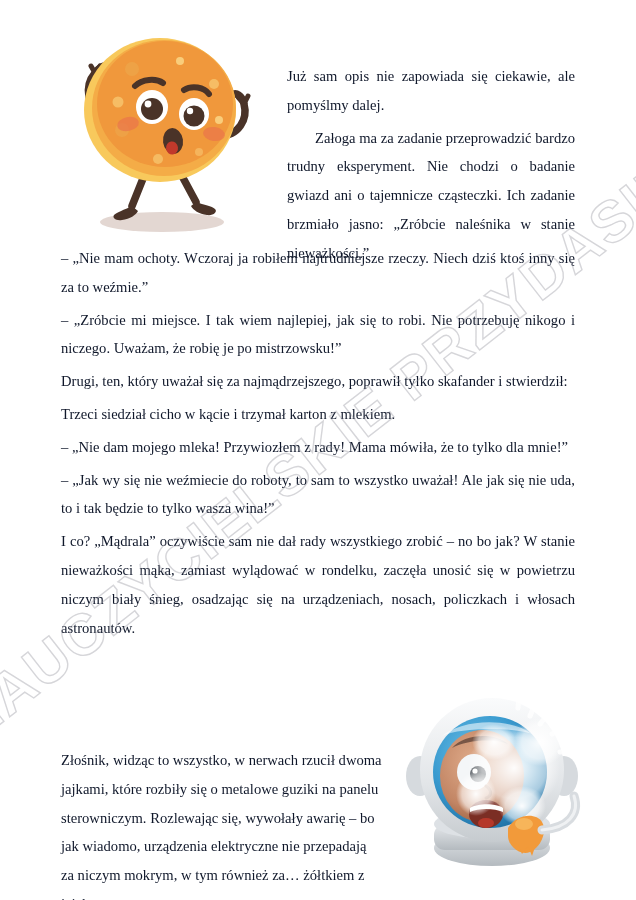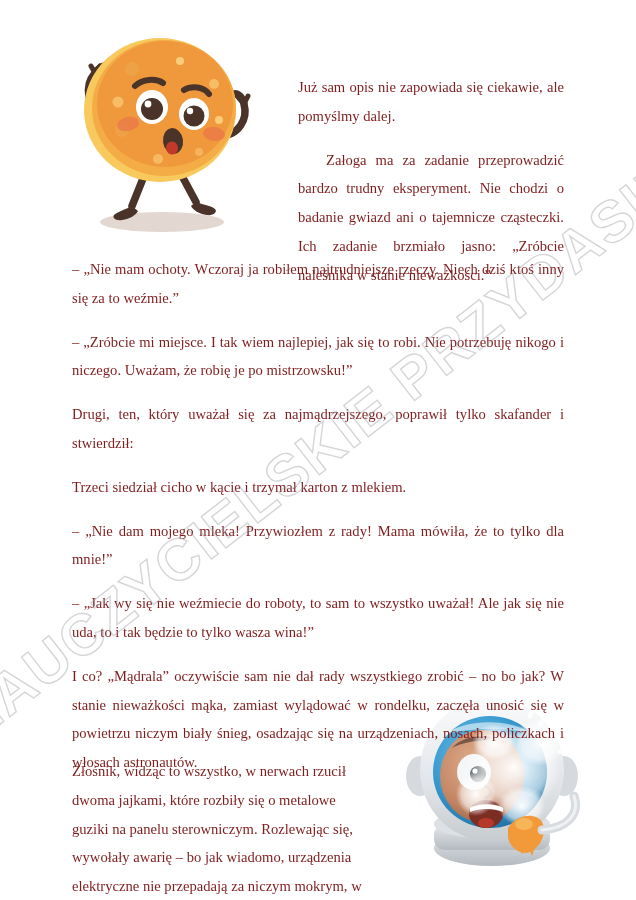--- a/index.html
+++ b/index.html
@@ -82,26 +82,26 @@
     width: 522px;
   }
 
   .bottom-left {
     left: 57px;
     top: 742px;
     width: 330px;
   }
 
   p {
-    margin: 15px;
+    margin: 4px;
     font-size: 14.6px;
     line-height: 28.8px;
     text-align: justify;
     text-justify: inter-word;
-    color: #7f1d1d;
+    color: #0f172a;
   }
   p.indent {
     text-indent: 28px;
   }
   .full-width p,
   .bottom-left p {
     text-align: justify;
   }
   .bottom-left p:last-child,
   .full-width p.nojust {

